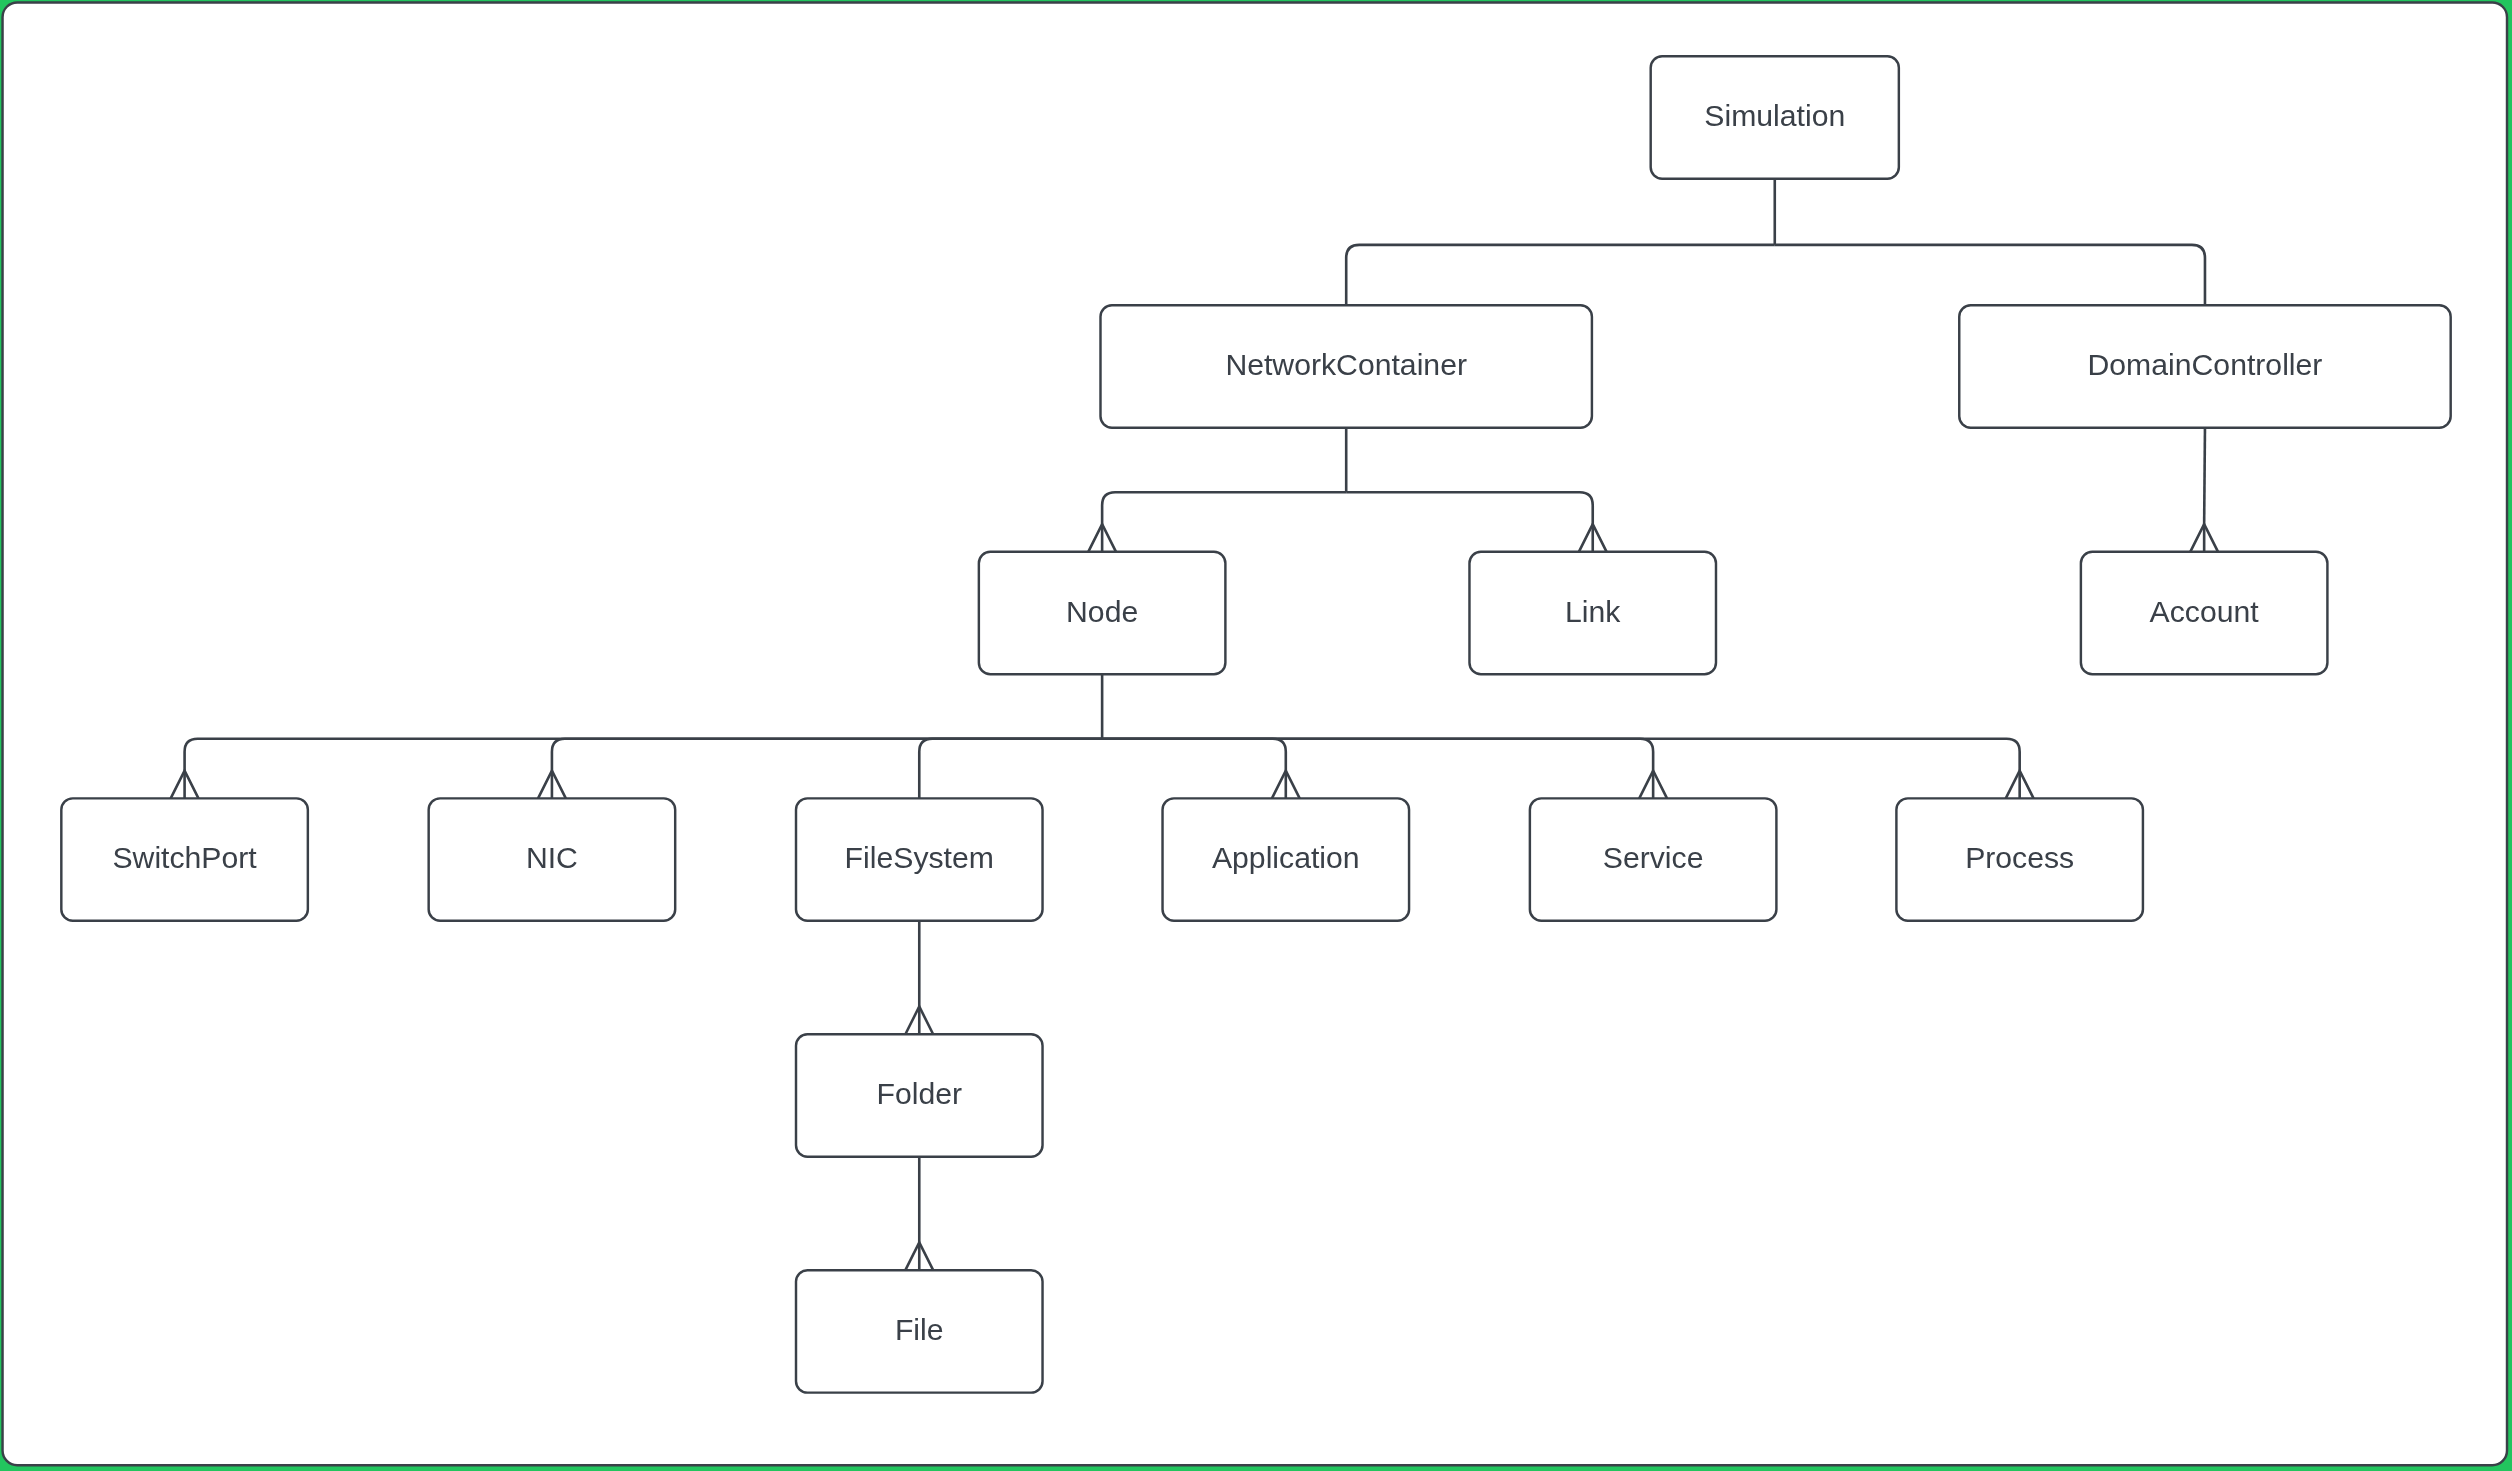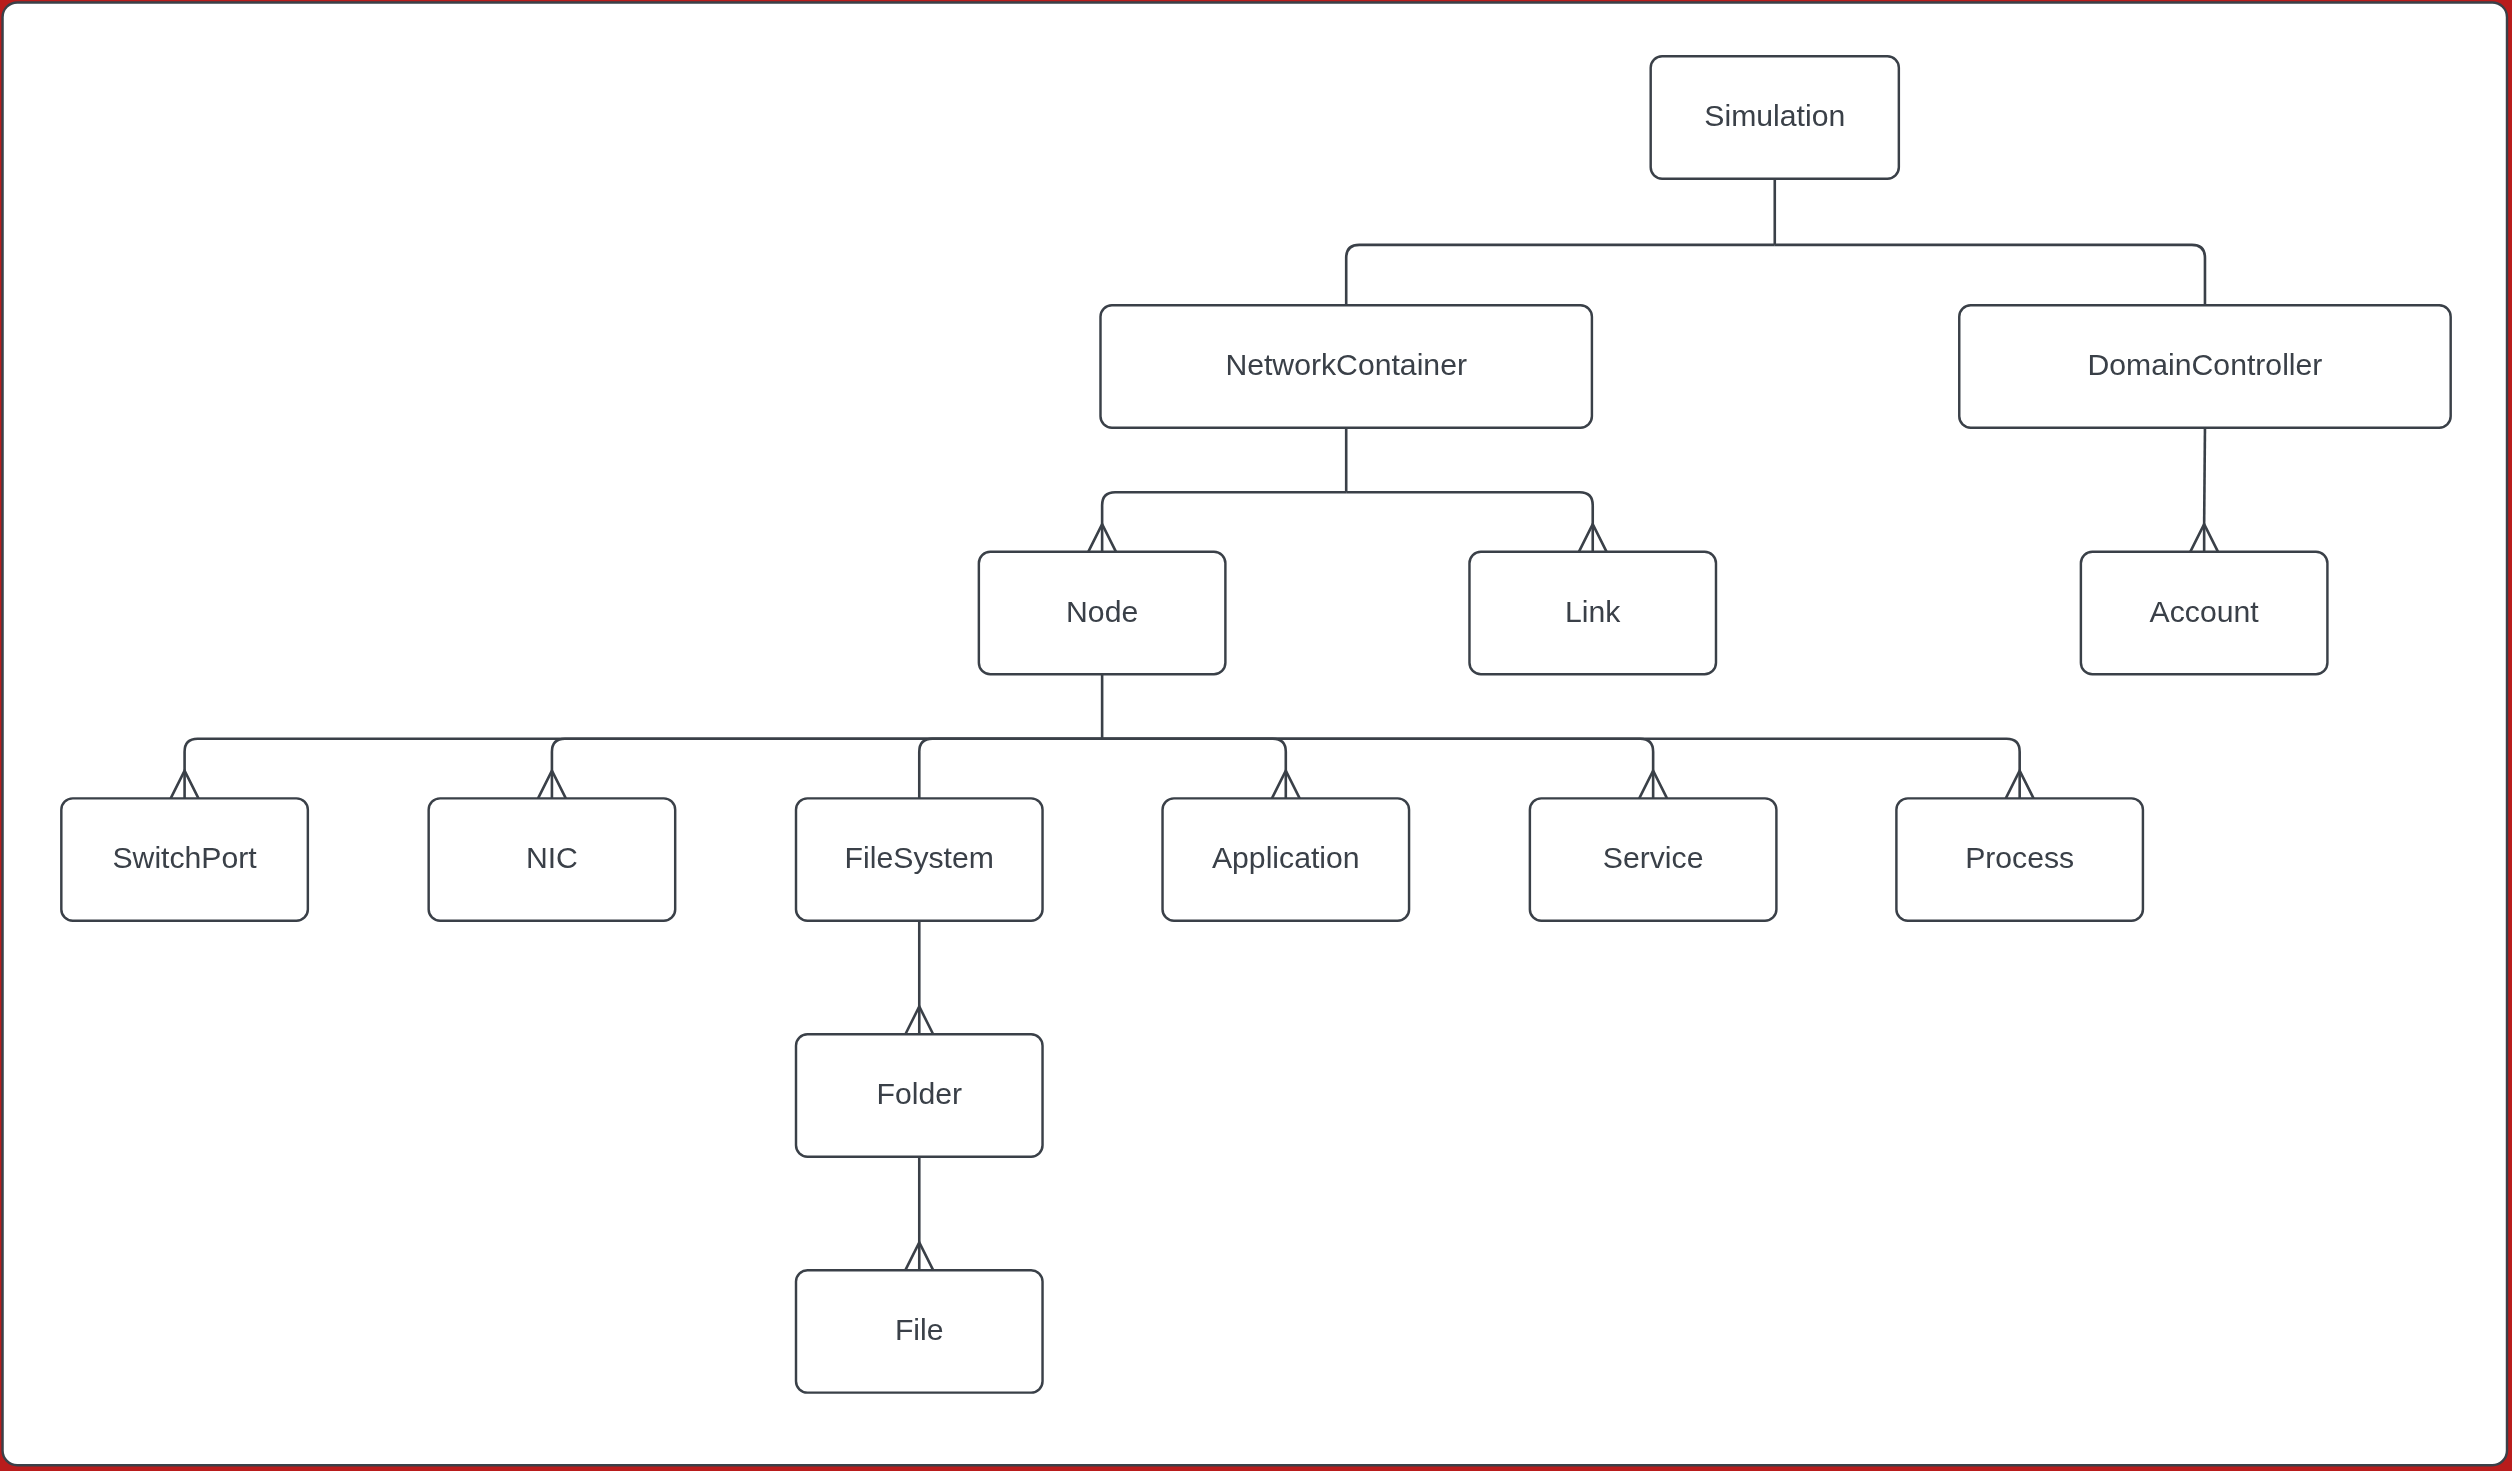--- a/index.html
+++ b/index.html
@@ -10,21 +10,21 @@
   body {
     width: 2512px;
     height: 1471px;
     font-family: "Liberation Sans", sans-serif;
     overflow: hidden;
   }
   #diagram-root {
     position: relative;
     width: 2512px;
     height: 1471px;
-    background: #b91c1c;
+    background: #22c55e;
   }
   svg.diagram-canvas {
     position: absolute;
     top: 0;
     left: 0;
     width: 2512px;
     height: 1471px;
     display: block;
   }
   .canvas-frame {

